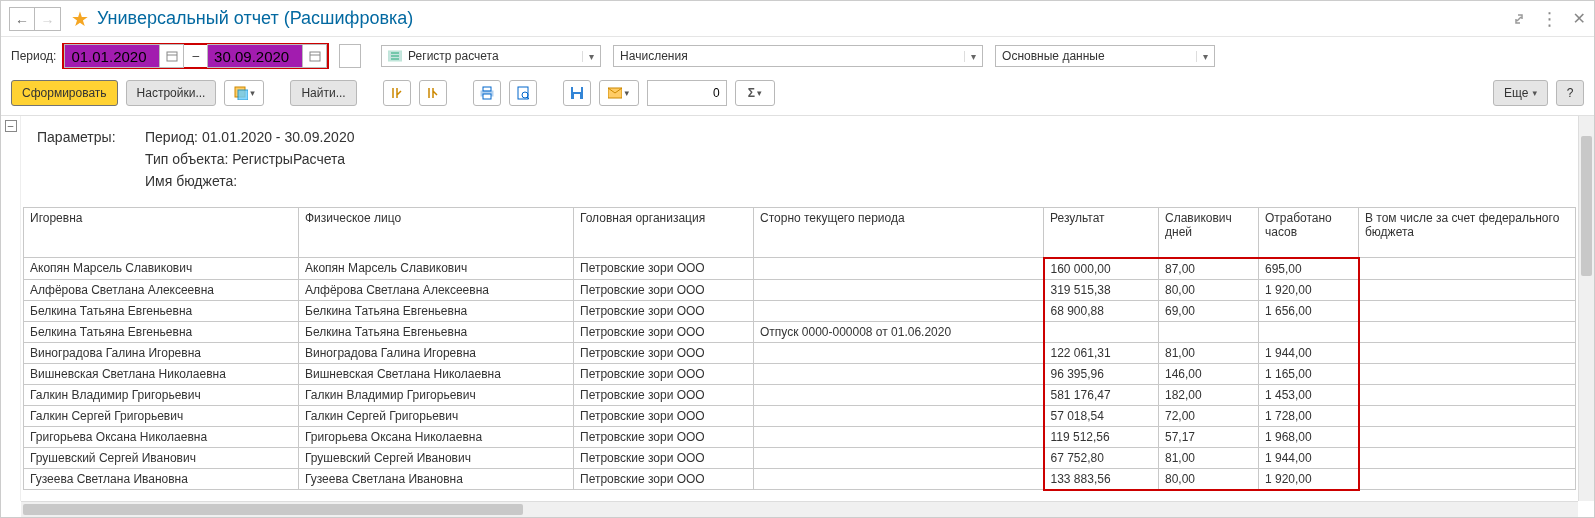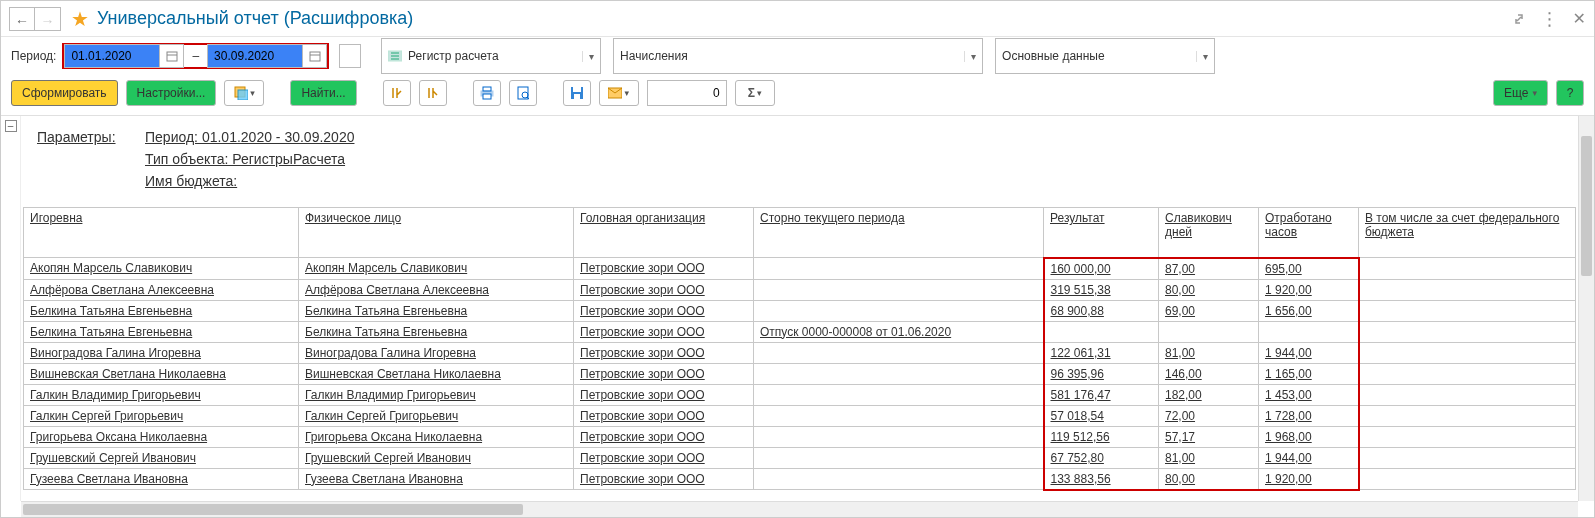--- a/index.html
+++ b/index.html
@@ -55,43 +55,43 @@
     border: 2px solid #c00;
     display: flex;
     align-items: center;
     height: 26px;
   }
   .date-input {
     border: 1px solid #bbb;
     height: 24px;
     padding: 0 6px;
     width: 96px;
-    font-size: 12px;
-    background: #3b82f6;
+    font-size: 15px;
+    background: #a21caf;
   }
   .cal-btn {
     width: 24px; height: 24px;
     border: 1px solid #bbb;
     border-left: none;
     background: #fff;
     display: flex; align-items: center; justify-content: center;
     cursor: pointer;
     color: #666;
   }
   .dash { padding: 0 8px; color: #333; }
   .small-btn {
     width: 22px; height: 24px;
     border: 1px solid #bbb;
     background: #fff;
     margin-left: 4px;
     cursor: pointer;
   }
   .combo {
     border: 1px solid #bbb;
-    height: 36px;
+    height: 22px;
     display: flex;
     align-items: center;
     padding: 4px 6px;
     background: #fff;
     cursor: pointer;
     margin-left: 6px;
     position: relative;
     text-align: center;
   }
   .combo .cico { margin-right: 6px; color: #2a7; }
@@ -105,21 +105,21 @@
   
   .toolbar {
     display: flex;
     align-items: center;
     padding: 4px 10px 8px 10px;
     gap: 8px;
     height: 40px;
   }
   .btn {
     border: 1px solid #b8b8b8;
-    background: #22c55e;
+    background: #e5e5e5;
     height: 26px;
     padding: 0 10px;
     display: flex;
     align-items: center;
     cursor: pointer;
     border-radius: 3px;
     font-size: 12px;
   }
   .btn.primary {
     background: #ffd233;
@@ -168,21 +168,20 @@
     margin: 2px auto;
     font-size: 10px;
     line-height: 10px;
     cursor: pointer;
     color: #555;
   }
   .report-scroll {
     flex: 1;
     overflow: auto;
     padding-bottom: 12px;
-    text-decoration: underline;
   }
   .params-block {
     padding: 10px 16px 14px 16px;
     border-bottom: 1px solid #fff;
   }
   .params-block .pr {
     display: flex;
     font-size: 14px;
     line-height: 22px;
   }

